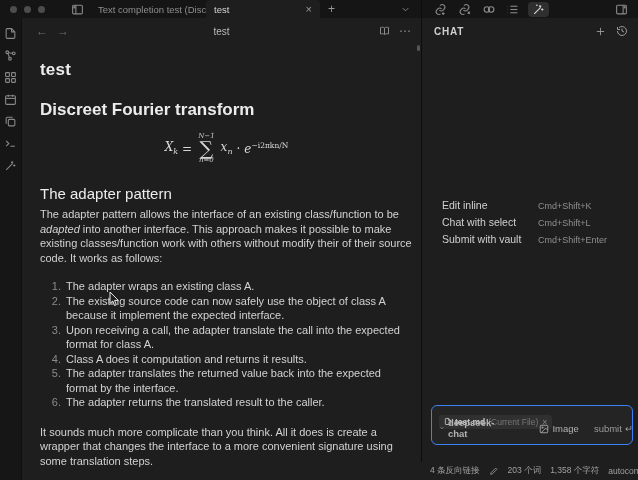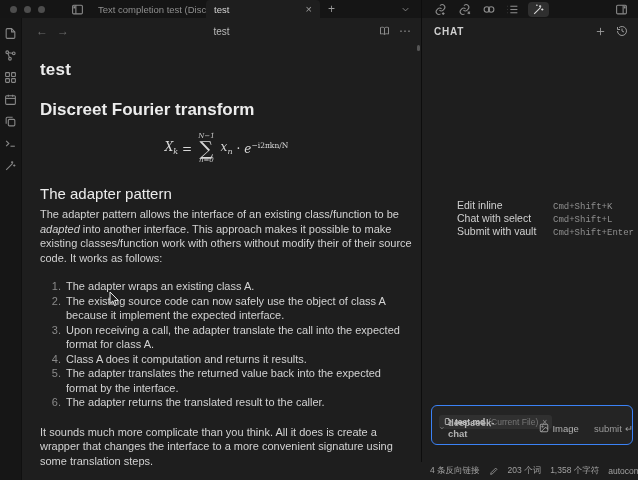--- a/index.html
+++ b/index.html
@@ -65,37 +65,37 @@
   p.body em { }
   ol.body { margin-top:14px; padding-left:24px; }
   ol.body li { padding-left:2px; }
   ol.body li::marker { color:#8a8a8a; }
   p.last { margin-top:15px; }
   
   .panel { position:absolute; top:18px; left:421px; right:0; bottom:0; background:#1e1e1e; border-left:1px solid #0d0d0d; }
   .panel-header { height:26px; display:flex; align-items:center; padding:0 10px 0 12px;justify-content:space-between; }
   .panel-title { font-size:10px; letter-spacing:.8px; color:#cfcfcf; font-weight:bold; }
   .panel-header-icons { margin-left:auto; display:flex; gap:10px; color:#9a9a9a; align-items:center; }
-  .shortcuts { position:absolute; top:181px; left:35px; display:grid; grid-template-columns:96px auto; align-items:baseline; }
+  .shortcuts { position:absolute; top:181px; left:20px; display:grid; grid-template-columns:96px auto; row-gap:5px; align-items:baseline; }
   .sc-label { font-size:10.5px; color:#d0d0d0; }
-  .sc-keys { font-family:Liberation Mono, monospace; font-size:9px; color:#8f8f8f; }
+  .sc-keys { font-family:Liberation Sans, sans-serif; font-size:9px; color:#8f8f8f; }
   .input-card {
     position:absolute; left:9px; right:5px; top:387px; height:40px;
     background:#242424; border:1px solid #3b82f6; border-radius:6px; padding:6px 7px;
   }
   .chip {
     display:inline-flex; align-items:center; gap:3px; background:#303030;
     border-radius:3px; padding:2px 5px; font-size:8.5px; color:#c9c9c9;
   }
   .chip .fname { font-weight:bold; }
   .chip .fnote { color:#777; }
   .chip .fclose { color:#8a8a8a; margin-left:1px; }
   .card-bottom { position:absolute; left:7px; right:7px; bottom:5px; display:flex; align-items:center; gap:15px; font-size:9.5px; color:#b2b2b2; }
   .model-select { display:flex; align-items:center; gap:3px; font-weight:bold; }
-  .img-btn { display:flex; align-items:flex-start; gap:3px;padding-left:28px; }
+  .img-btn { display:flex; align-items:flex-end; gap:3px;padding-left:28px; }
   .submit-btn { margin-left:auto; color:#9a9a9a; display:flex; align-items:center; gap:3px; }
   
   .statusbar {
     position:absolute; left:421px; right:0; bottom:0; height:18px; background:#1e1e1e;
     display:flex; align-items:center; gap:9px; padding:0 8px 0 9px;
     font-size:8.5px; color:#a0a0a0; white-space:nowrap;
   }
   .statusbar .pencil { display:flex; color:#9a9a9a; }
   
   .cursor { position:absolute; left:109px; top:292px; z-index:9; }

